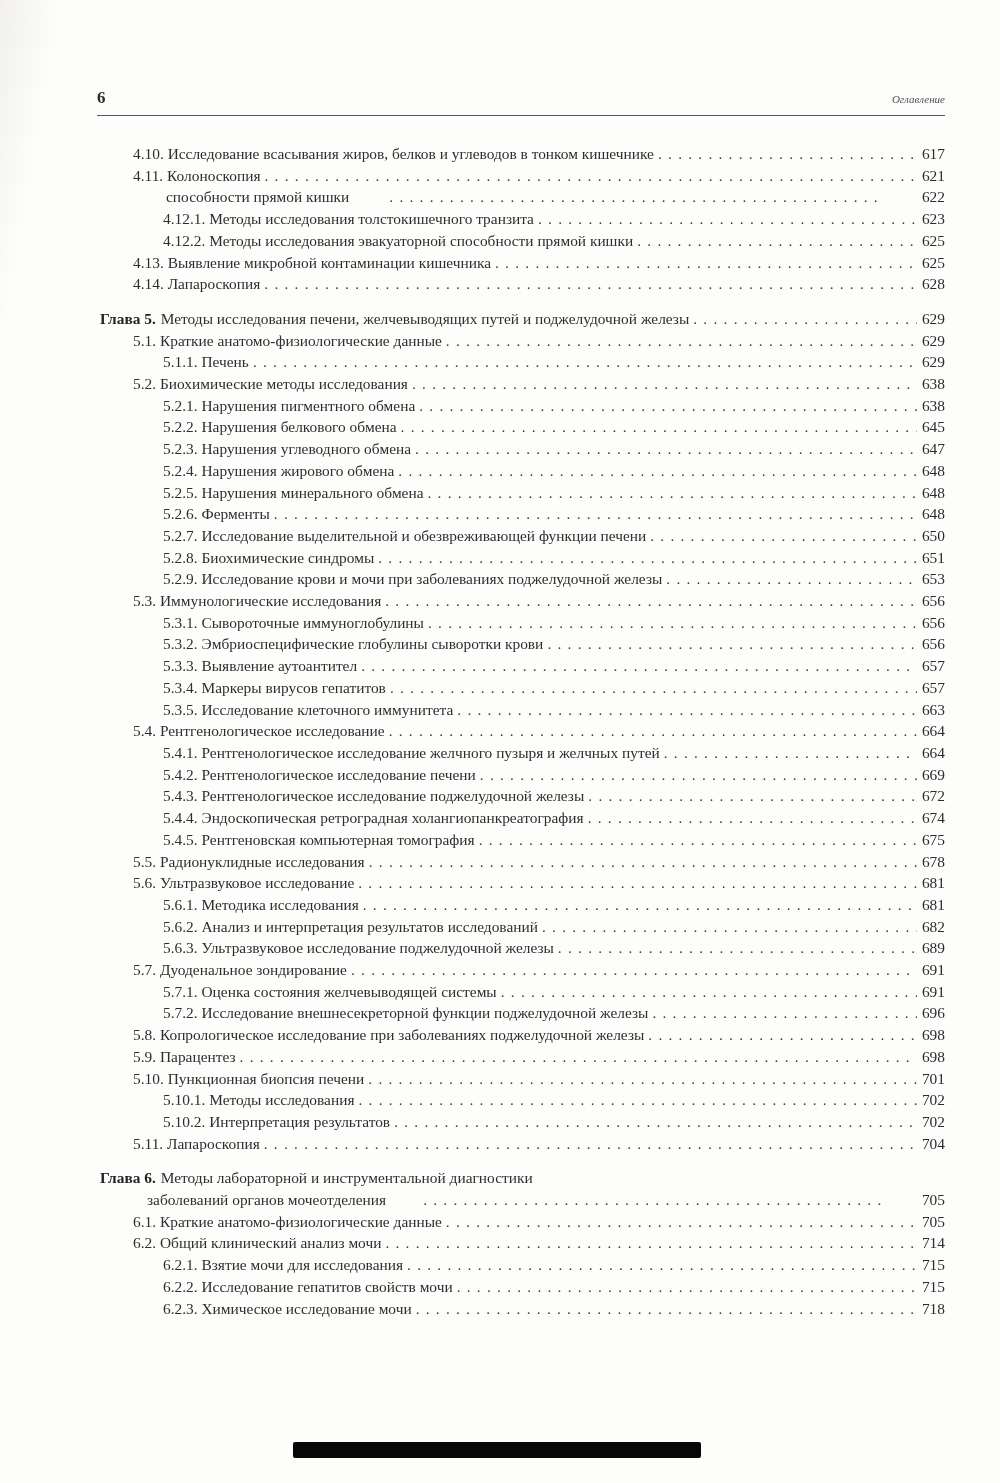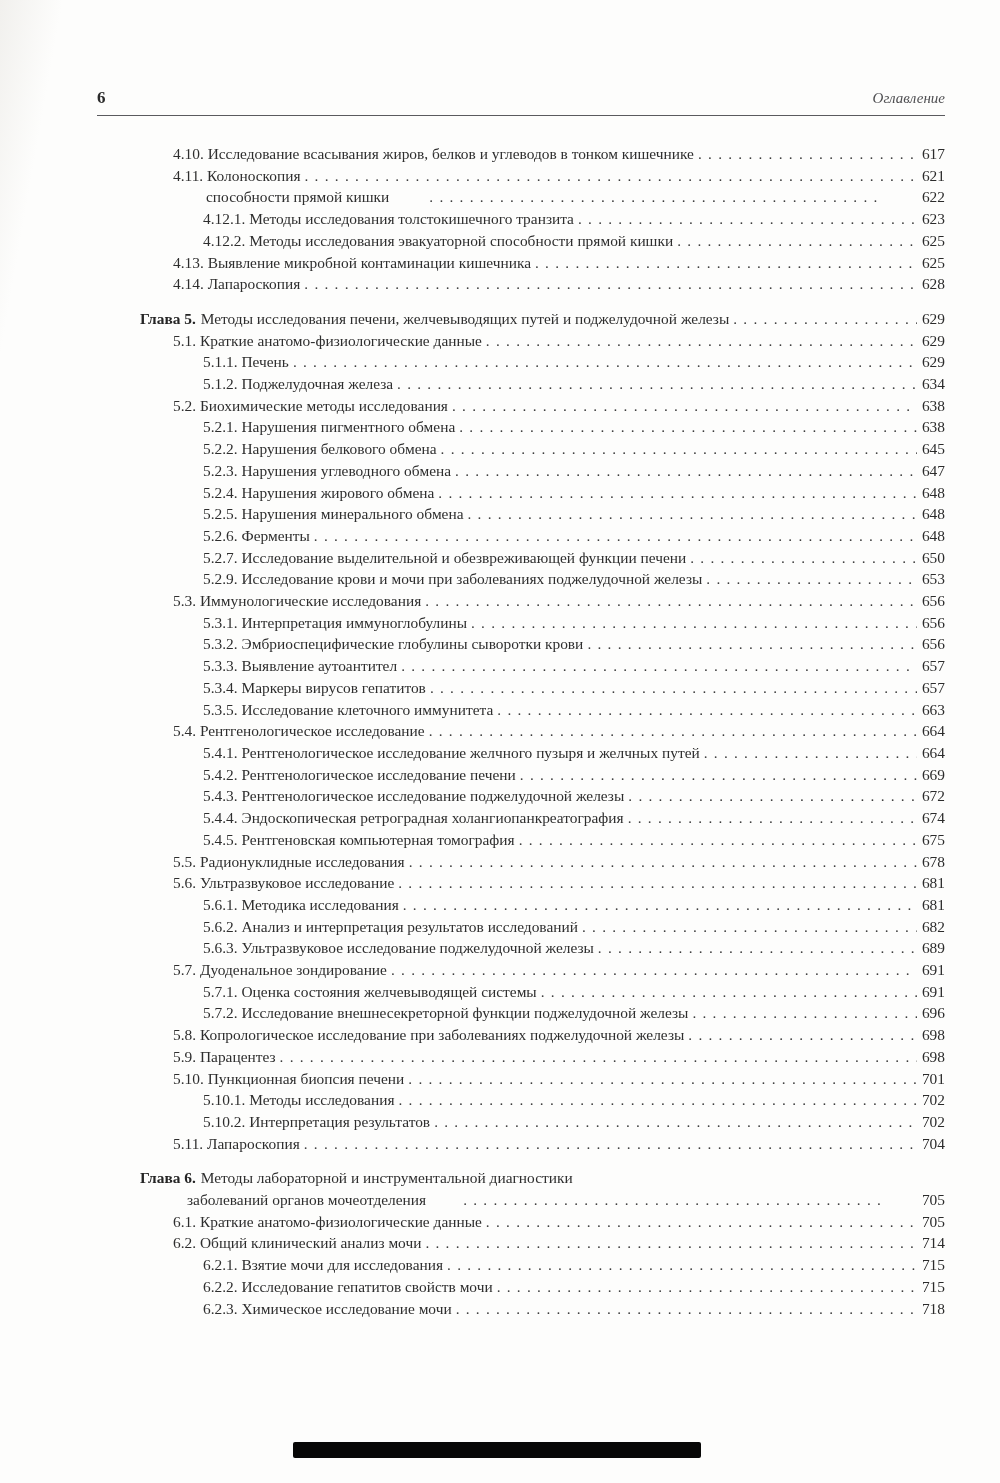--- a/index.html
+++ b/index.html
@@ -30,33 +30,32 @@
     padding-bottom: 7px;
     margin-left: -3px;
   }
   .folio {
     font-size: 17px;
     font-weight: bold;
     color: #2b2b2b;
   }
   .running-title {
     font-style: italic;
-    font-size: 15px;
+    font-size: 11px;
     color: #4f4f52;
   }
   .toc-list {
     margin-top: 27px;
   }
   .toc-row {
     display: flex;
     align-items: baseline;
     line-height: 21.7px;
     font-size: 15.4px;
     white-space: nowrap;
-    margin-left: 40px;
   }
   .toc-row.gap-before { margin-top: 13px; }
   .ind0 { padding-left: 0; }
   .ind1 { padding-left: 33px; }
   .ind2 { padding-left: 63px; }
   .ind3 { padding-left: 66px; gap: 36px; }
   .ind4 { padding-left: 47px; gap: 33px; }
   .chapter-prefix {
     font-weight: bold;
     margin-right: 0.32em;
@@ -156,26 +155,20 @@
     <span class="entry-text">5.1. Краткие анатомо-физиологические данные</span>
     <span class="leader"></span>
     <span class="page-num">629</span>
   </div>
       <div class="toc-row ind2">
 
     <span class="entry-text">5.1.1. Печень</span>
     <span class="leader"></span>
     <span class="page-num">629</span>
   </div>
-      <div class="toc-row ind2">
-
-    <span class="entry-text">5.1.2. Поджелудочная железа</span>
-    <span class="leader"></span>
-    <span class="page-num">634</span>
-  </div>
       <div class="toc-row ind1">
 
     <span class="entry-text">5.2. Биохимические методы исследования</span>
     <span class="leader"></span>
     <span class="page-num">638</span>
   </div>
       <div class="toc-row ind2">
 
     <span class="entry-text">5.2.1. Нарушения пигментного обмена</span>
     <span class="leader"></span>
@@ -212,33 +205,39 @@
     <span class="page-num">648</span>
   </div>
       <div class="toc-row ind2">
 
     <span class="entry-text">5.2.7. Исследование выделительной и обезвреживающей функции печени</span>
     <span class="leader"></span>
     <span class="page-num">650</span>
   </div>
       <div class="toc-row ind2">
 
+    <span class="entry-text">5.2.8. Биохимические синдромы</span>
+    <span class="leader"></span>
+    <span class="page-num">651</span>
+  </div>
+      <div class="toc-row ind2">
+
     <span class="entry-text">5.2.9. Исследование крови и мочи при заболеваниях поджелудочной железы</span>
     <span class="leader"></span>
     <span class="page-num">653</span>
   </div>
       <div class="toc-row ind1">
 
     <span class="entry-text">5.3. Иммунологические исследования</span>
     <span class="leader"></span>
     <span class="page-num">656</span>
   </div>
       <div class="toc-row ind2">
 
-    <span class="entry-text">5.3.1. Интерпретация иммуноглобулины</span>
+    <span class="entry-text">5.3.1. Сывороточные иммуноглобулины</span>
     <span class="leader"></span>
     <span class="page-num">656</span>
   </div>
       <div class="toc-row ind2">
 
     <span class="entry-text">5.3.2. Эмбриоспецифические глобулины сыворотки крови</span>
     <span class="leader"></span>
     <span class="page-num">656</span>
   </div>
       <div class="toc-row ind2">

